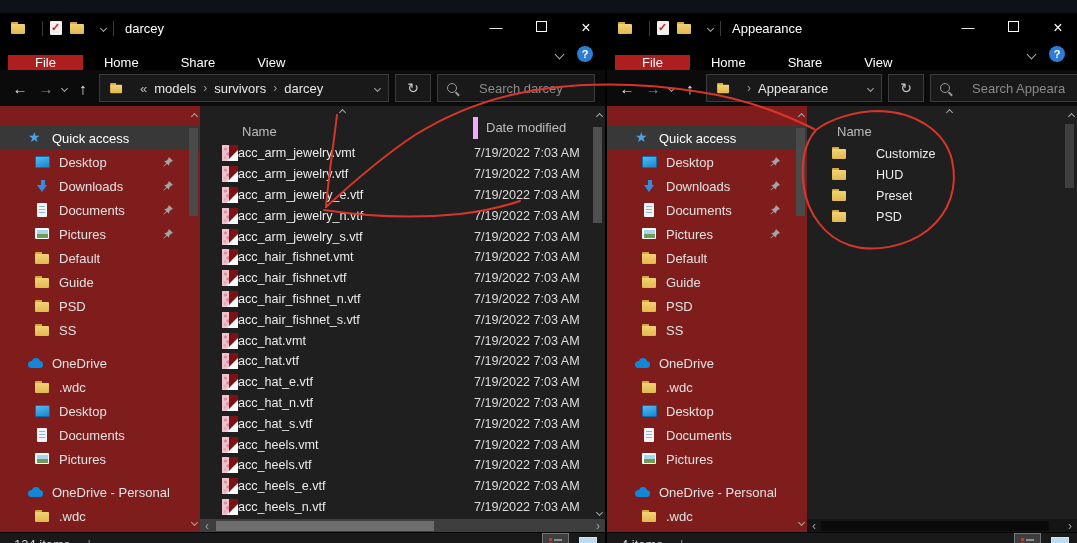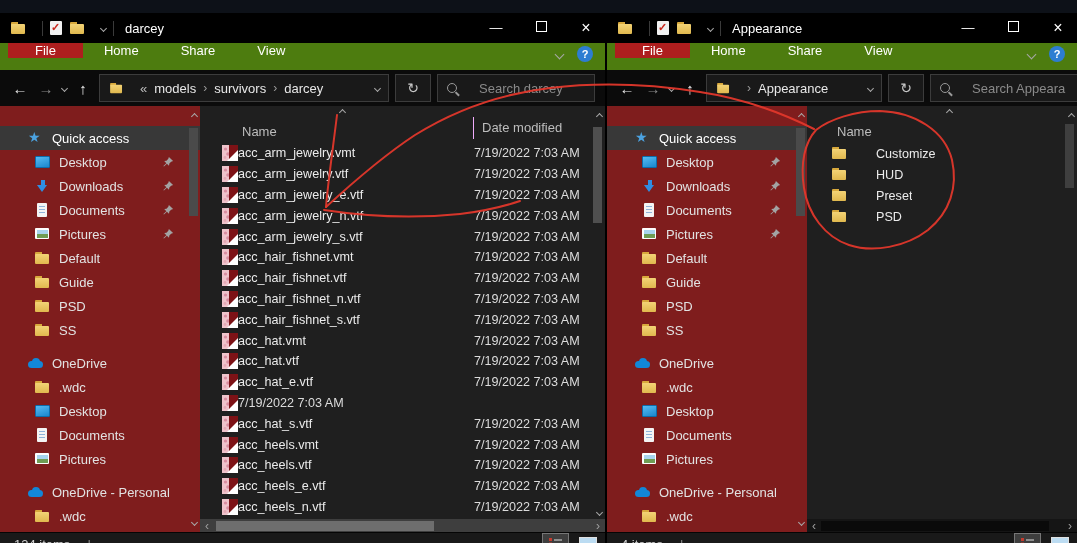--- a/index.html
+++ b/index.html
@@ -14,21 +14,21 @@
             color:#fff;font-size:13px;position:relative}
   .qsep{width:1px;height:15px;background:#3a3a3a}
   .wtitle{margin-left:4px;white-space:nowrap}
   .caps{position:absolute;top:0;right:12px;height:30px;display:flex;align-items:center;gap:31px}
   .cap{color:#fff;font-size:13px;width:14px;text-align:center;line-height:30px}
   .maxbox{width:9px;height:9px;border:1px solid #fff;display:inline-block}
   .check-ic{width:12px;height:14px;background:#f1f1f1;border-radius:1px;position:relative}
   .check-ic::after{content:"✓";position:absolute;left:1px;top:0;color:#c8281e;font-size:11px;font-weight:bold}
 
   
-  .tabsrow{height:27px;background:#4d7c0f;display:flex;align-items:flex-start;padding-left:8px}
+  .tabsrow{height:27px;background:#000000;display:flex;align-items:flex-end;padding-left:8px}
   .rtab{display:flex;align-items:center;padding:0 21px;font-size:13px;color:#fff}
   .rtab.file{padding:0 27px}
   .ribright{position:absolute;top:33px;right:12px;display:flex;align-items:center;gap:14px;z-index:5}
   .help{width:16px;height:16px;border-radius:50%;background:#2d7dd2;color:#fff;font-size:11px;
         font-weight:bold;display:flex;align-items:center;justify-content:center}
 
   
   .addrrow{height:36px;background:#0b0b0b;display:flex;align-items:center;padding:0 10px;gap:6px}
   #winR .addrrow{padding-right:0}
   .navbtn{width:20px;text-align:center;font-size:15px;color:#e8e8e8;flex:none}
@@ -86,21 +86,21 @@
   .ic-folder::after{content:"";position:absolute;left:1px;top:3px;width:14px;height:10px;
       background:linear-gradient(#f3d376,#e0b84e);border-radius:1px}
   .ic-onedrive::before{content:"";position:absolute;left:1px;top:5px;width:15px;height:7px;background:#1287d8;border-radius:7px}
   .ic-onedrive::after{content:"";position:absolute;left:4.5px;top:2px;width:8px;height:8px;background:#1287d8;border-radius:50%}
 
   
   .pane{flex:1;position:relative;background:#1f1f1f;min-width:0}
   .colhead{height:33px;position:relative;display:flex;align-items:flex-end;color:#bdbdbd;font-size:13px}
   .name-col{width:273px;padding-left:42px;box-sizing:border-box}
   #winR .name-col{padding-left:30px;width:auto}
-  .date-col{padding-left:8px;border-left:1px solid #f0abfc;height:22px;line-height:22px}
+  .date-col{padding-left:8px;border-left:5px solid #f0abfc;height:22px;line-height:22px}
   .sortchev{position:absolute;top:4px;left:140px}
   .rows{position:absolute;top:33px;left:0;right:14px;bottom:14px;overflow:hidden;padding-top:4px}
   .frow{display:flex;align-items:center;height:20.8px;padding-left:22px;font-size:12.6px;color:#ebebeb}
   #winR .frow{height:21px;padding-left:24px}
   .vtf{width:16px;height:16px;flex:none}
   .fname{width:236px;white-space:nowrap;overflow:hidden}
   #winR .fname{width:auto;margin-left:20px}
   .fdate{color:#dcdcdc;white-space:nowrap}
 
   
@@ -466,20 +466,21 @@
 
           <div class="frow">
             <svg class="vtf" viewBox="0 0 16 16">
               <rect width="16" height="16" fill="#efc3cb"></rect>
               <circle cx="3.5" cy="4" r="1.6" fill="#d98ca0"></circle>
               <circle cx="6" cy="9" r="1.8" fill="#d98ca0"></circle>
               <circle cx="3" cy="12.5" r="1.4" fill="#e5a7b4"></circle>
               <rect x="7" width="9" height="16" fill="#7d1216"></rect>
               <path d="M16 5 L16 16 L5 16 Z" fill="#ffffff"></path>
             </svg>
+            <span class="fname">acc_hat_n.vtf</span>
             <span class="fdate">7/19/2022 7:03 AM</span>
           </div>
 
           <div class="frow">
             <svg class="vtf" viewBox="0 0 16 16">
               <rect width="16" height="16" fill="#efc3cb"></rect>
               <circle cx="3.5" cy="4" r="1.6" fill="#d98ca0"></circle>
               <circle cx="6" cy="9" r="1.8" fill="#d98ca0"></circle>
               <circle cx="3" cy="12.5" r="1.4" fill="#e5a7b4"></circle>
               <rect x="7" width="9" height="16" fill="#7d1216"></rect>

